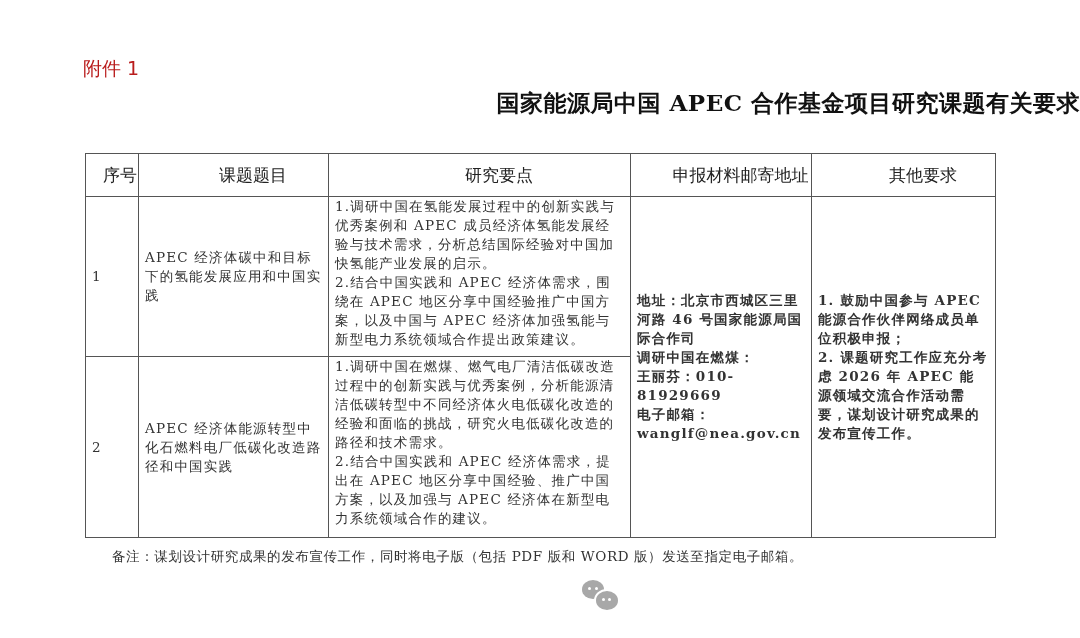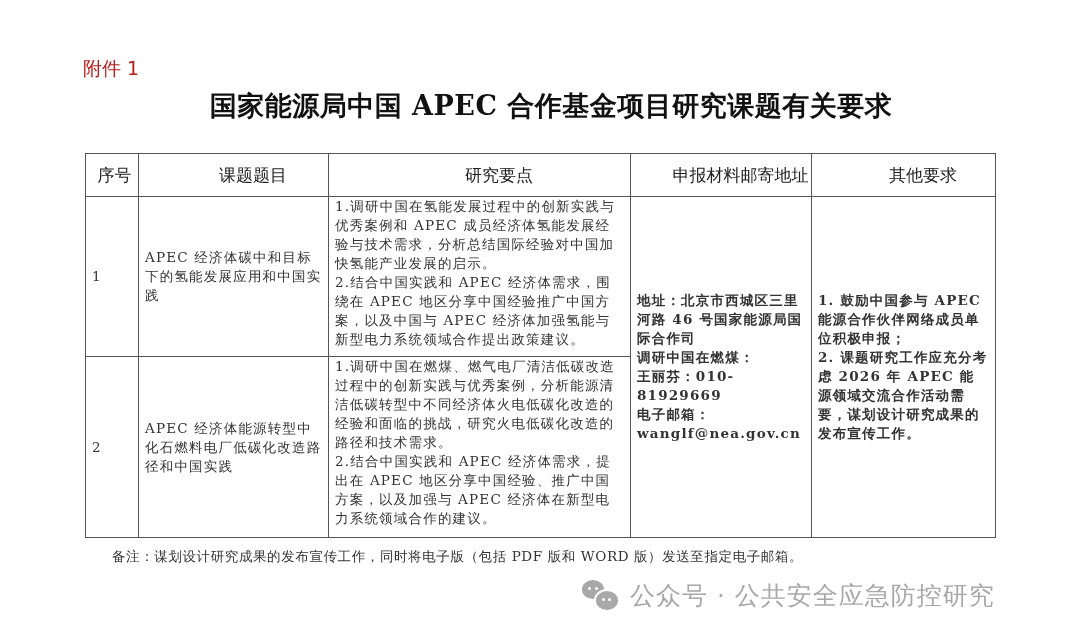--- a/index.html
+++ b/index.html
@@ -5,36 +5,36 @@
   html, body { margin: 0; padding: 0; }
   body {
     width: 1080px; height: 638px; background: #ffffff; position: relative; overflow: hidden;
     font-family: "DejaVu Serif", "Liberation Serif", serif; color: #1a1a1a;
   }
   .attach-label {
     position: absolute; left: 83px; top: 56px; font-size: 19px;
     font-family: "DejaVu Sans", "Liberation Sans", sans-serif; color: #b91c1c;
   }
   .doc-title {
-    position: absolute; left: 0; width: 1080px; top: 88px; text-align: center;
-    font-size: 27px; font-weight: bold; letter-spacing: 0.5px; color: #111;
+    position: absolute; left: 0; width: 1080px; top: 88px; text-align: right;
+    font-size: 23px; font-weight: bold; letter-spacing: 0.5px; color: #111;
     padding-left: 22px; box-sizing: border-box;
   }
   table.req {
     position: absolute; left: 85px; top: 153px; width: 910px;
     border-collapse: collapse; table-layout: fixed;
   }
   table.req th, table.req td {
     border: 1.5px solid #555; vertical-align: middle;
   }
   table.req th {
     height: 40px; font-size: 17px; font-weight: normal;
     font-family: "DejaVu Sans", "Liberation Sans", sans-serif; color: #222; padding-left: 40px;
   }
-  table.req th.c-no { text-align: center; padding-left: 6px; }
+  table.req th.c-no { text-align: right; padding-left: 6px; }
   table.req td {
     font-size: 13.5px; line-height: 19px; letter-spacing: 1.2px; color: #333;
     padding: 1px 6px;
   }
   td.c-no { text-align: left; padding-left: 6px !important; }
   td.c-topic { padding-left: 6px; }
   td.c-points { vertical-align: top !important; padding-top: 0 !important; }
   .point { display: block; }
   td.c-addr, td.c-other { padding-left: 8px; font-weight: bold; }
   .addr-line { display: block; }
@@ -113,14 +113,13 @@
   <div class="wechat-icon">
     <div class="bubble b1">
         <span class="dot" style="left:6px;top:7px"></span>
         <span class="dot" style="left:13px;top:7px"></span>
       </div>
     <div class="bubble b2">
         <span class="dot" style="left:6px;top:7px"></span>
         <span class="dot" style="left:12px;top:7px"></span>
       </div>
   </div>
-  <span>公众号 · 公共安全应急防控研究</span>
 </div>
 
 </body></html>

